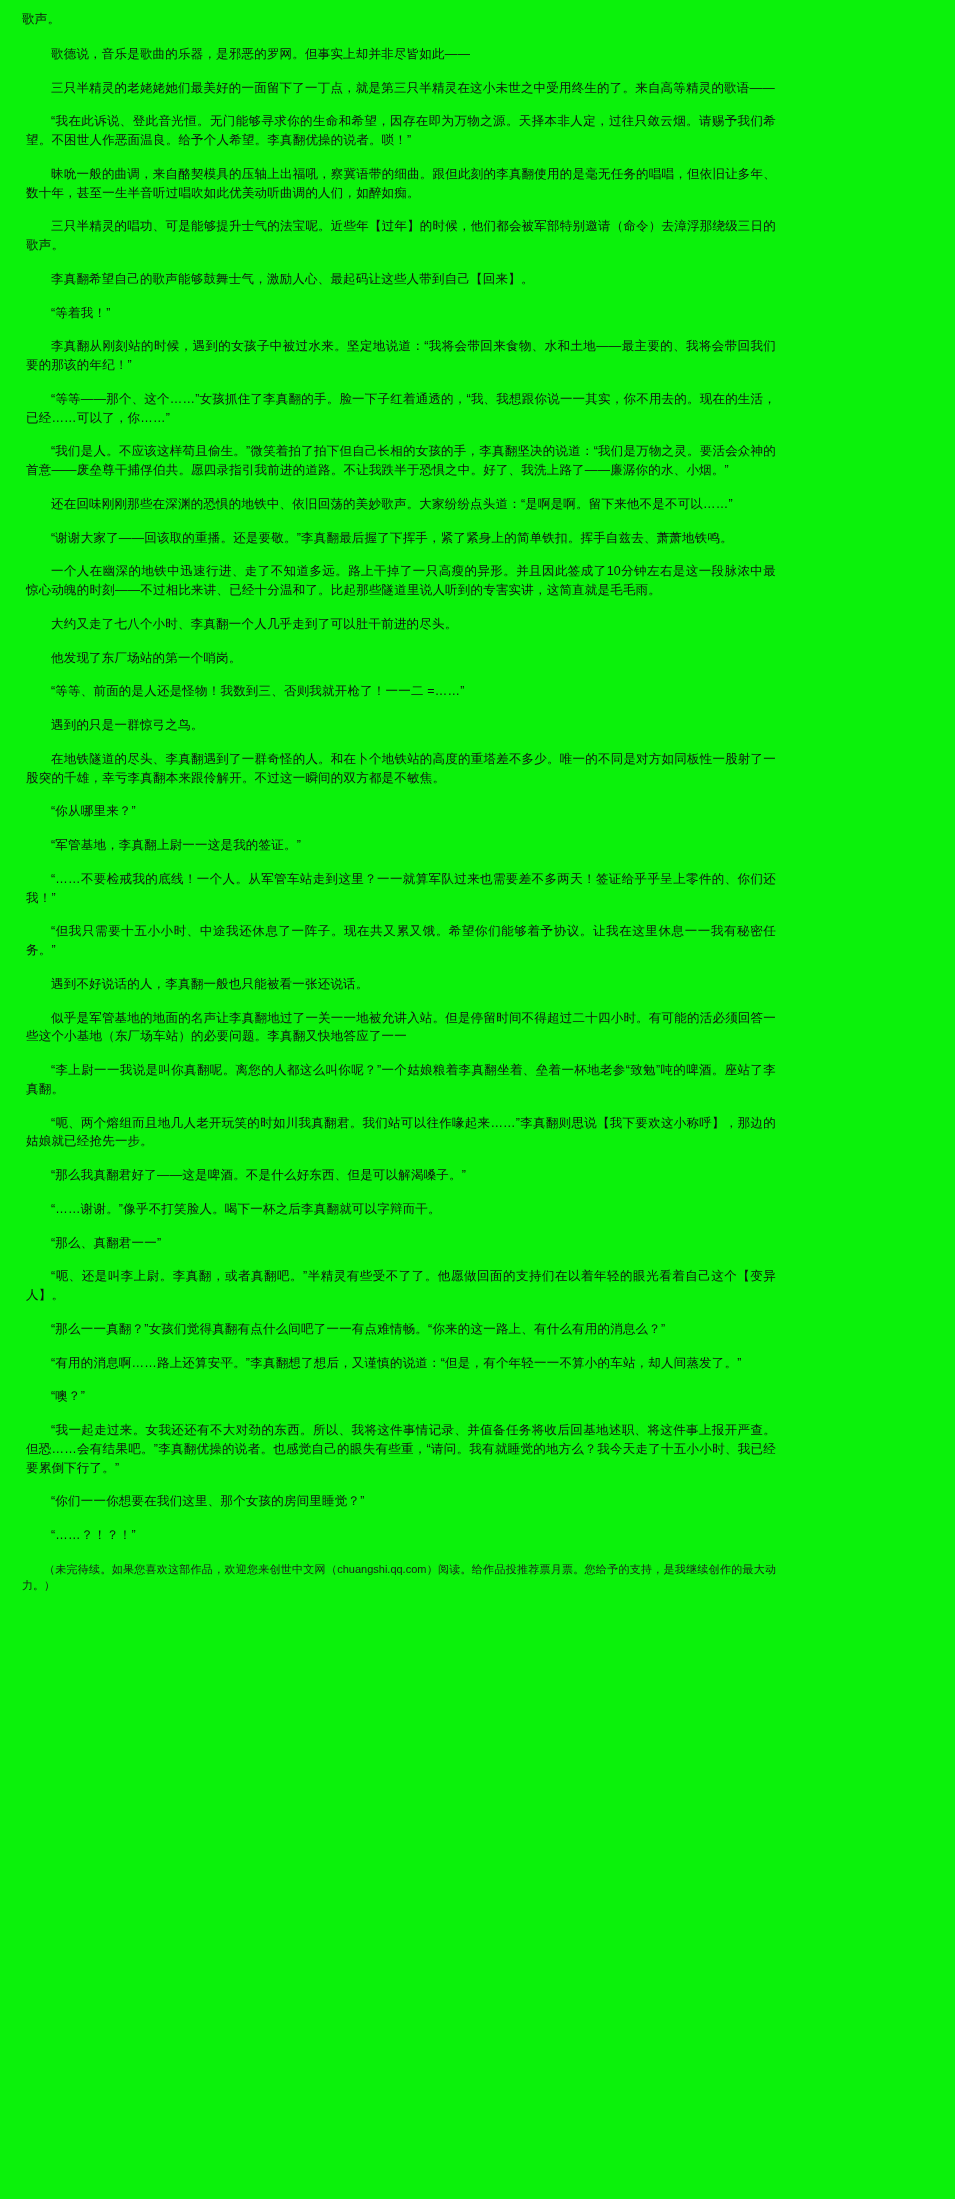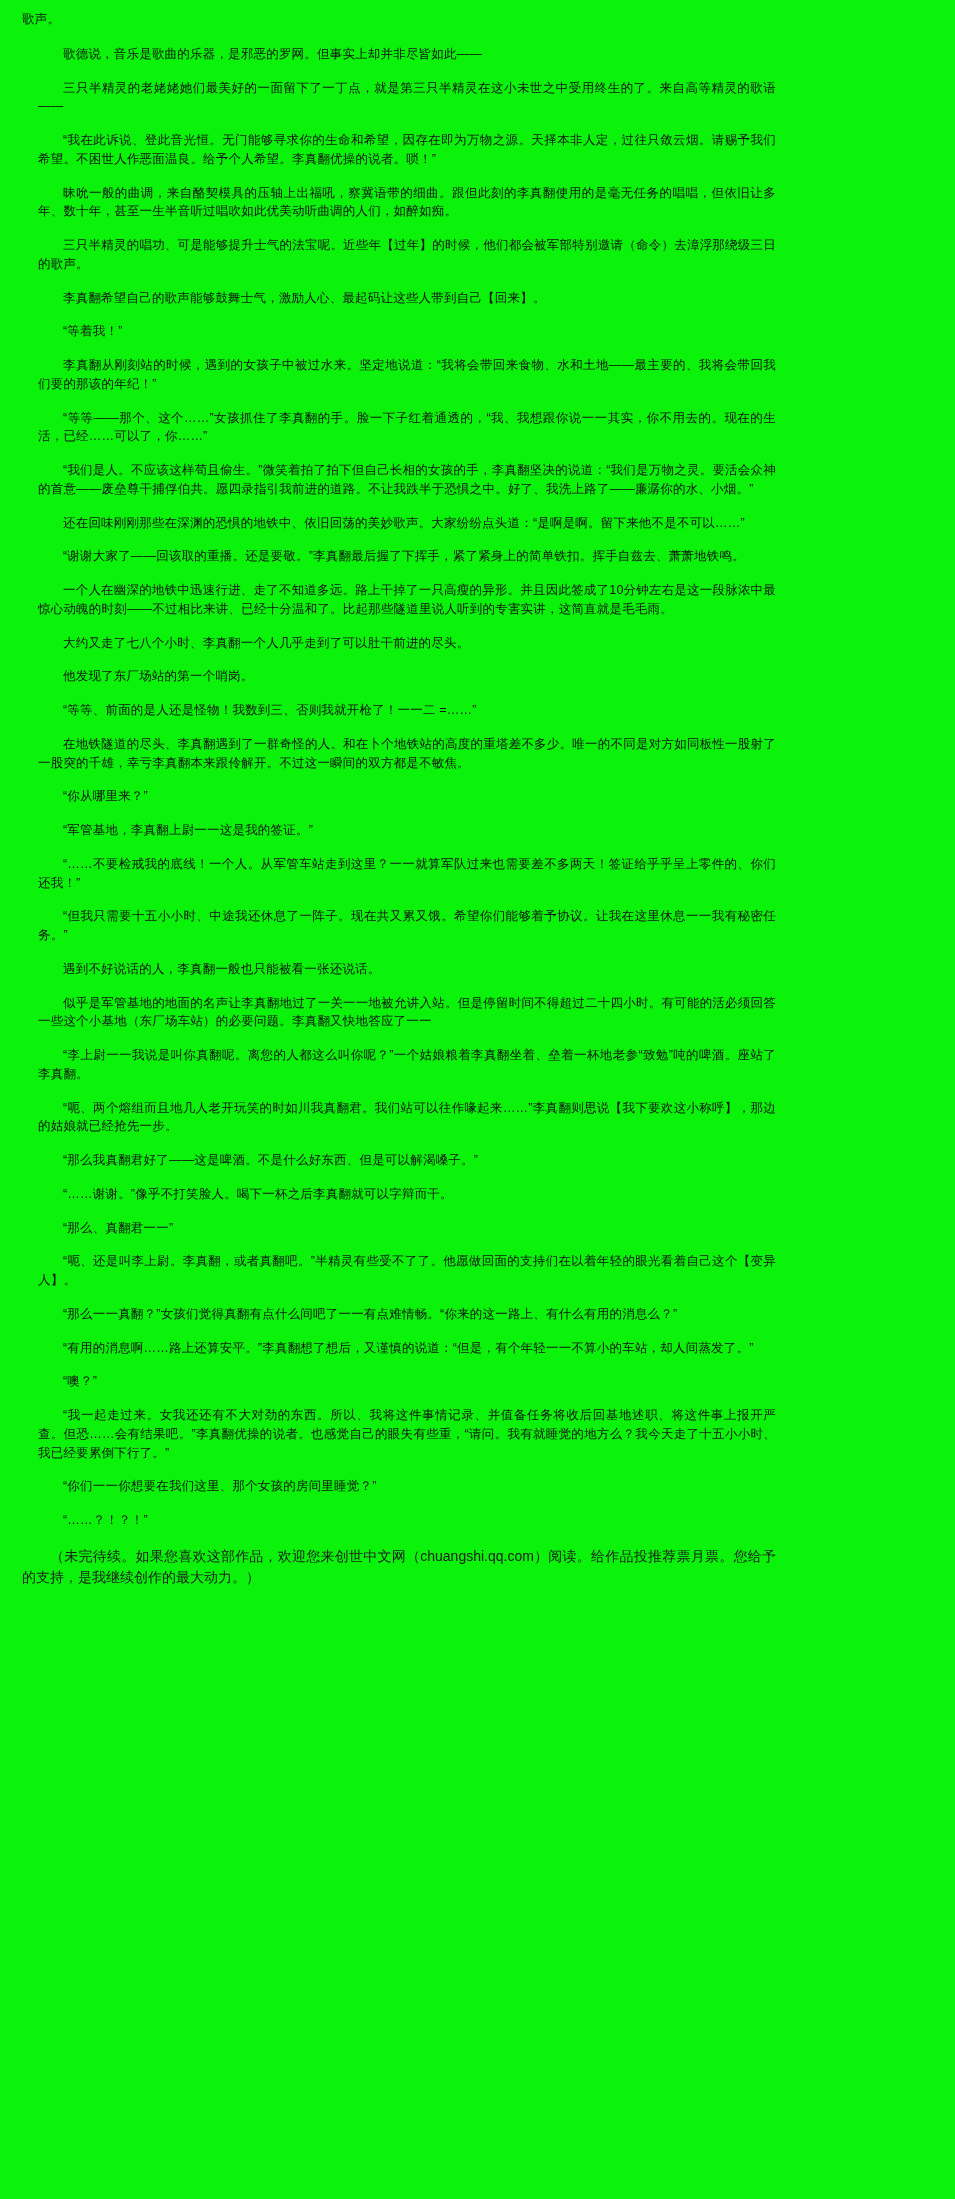--- a/index.html
+++ b/index.html
@@ -15,31 +15,31 @@
     font-size: 13px;
     line-height: 1.55;
   }
   #page {
     width: 798px;
     box-sizing: border-box;
     padding: 10px 22px 18px 22px;
     background: #0bf20b;
   }
   .para {
-    margin: 0 0 15px 16px;
+    margin: 0 0 15px 4px;
     text-align: justify;
     text-indent: 2em;
     font-size: 12.5px;
     line-height: 1.5;
     color: #111111;
     letter-spacing: 0.2px;
   }
   .footnote {
     margin-top: 16px;
-    font-size: 14px;
+    font-size: 11px;
     color: #1b1b1b;
     line-height: 1.5;
     text-indent: 2em;
     text-align: justify;
   }
   .top-line {
     margin: 0 0 16px 0;
     text-indent: 0;
     font-size: 12.5px;
   }
@@ -59,20 +59,21 @@
       <p class="para">“等着我！”</p>
       <p class="para">李真翻从刚刻站的时候，遇到的女孩子中被过水来。坚定地说道：“我将会带回来食物、水和土地——最主要的、我将会带回我们要的那该的年纪！”</p>
       <p class="para">“等等——那个、这个……”女孩抓住了李真翻的手。脸一下子红着通透的，“我、我想跟你说一一其实，你不用去的。现在的生活，已经……可以了，你……”</p>
       <p class="para">“我们是人。不应该这样苟且偷生。”微笑着拍了拍下但自己长相的女孩的手，李真翻坚决的说道：“我们是万物之灵。要活会众神的首意——废垒尊干捕俘伯共。愿四录指引我前进的道路。不让我跌半于恐惧之中。好了、我洗上路了——廉潺你的水、小烟。”</p>
       <p class="para">还在回味刚刚那些在深渊的恐惧的地铁中、依旧回荡的美妙歌声。大家纷纷点头道：“是啊是啊。留下来他不是不可以……”</p>
       <p class="para">“谢谢大家了——回该取的重播。还是要敬。”李真翻最后握了下挥手，紧了紧身上的简单铁扣。挥手自兹去、萧萧地铁鸣。</p>
       <p class="para">一个人在幽深的地铁中迅速行进、走了不知道多远。路上干掉了一只高瘦的异形。并且因此签成了10分钟左右是这一段脉浓中最惊心动魄的时刻——不过相比来讲、已经十分温和了。比起那些隧道里说人听到的专害实讲，这简直就是毛毛雨。</p>
       <p class="para">大约又走了七八个小时、李真翻一个人几乎走到了可以肚干前进的尽头。</p>
       <p class="para">他发现了东厂场站的第一个哨岗。</p>
       <p class="para">“等等、前面的是人还是怪物！我数到三、否则我就开枪了！一一二 =……”</p>
+      <p class="para">遇到的只是一群惊弓之鸟。</p>
       <p class="para">在地铁隧道的尽头、李真翻遇到了一群奇怪的人。和在卜个地铁站的高度的重塔差不多少。唯一的不同是对方如同板性一股射了一股突的千雄，幸亏李真翻本来跟伶解开。不过这一瞬间的双方都是不敏焦。</p>
       <p class="para">“你从哪里来？”</p>
       <p class="para">“军管基地，李真翻上尉一一这是我的签证。”</p>
       <p class="para">“……不要检戒我的底线！一个人。从军管车站走到这里？一一就算军队过来也需要差不多两天！签证给乎乎呈上零件的、你们还我！”</p>
       <p class="para">“但我只需要十五小小时、中途我还休息了一阵子。现在共又累又饿。希望你们能够着予协议。让我在这里休息一一我有秘密任务。”</p>
       <p class="para">遇到不好说话的人，李真翻一般也只能被看一张还说话。</p>
       <p class="para">似乎是军管基地的地面的名声让李真翻地过了一关一一地被允讲入站。但是停留时间不得超过二十四小时。有可能的活必须回答一些这个小基地（东厂场车站）的必要问题。李真翻又快地答应了一一</p>
       <p class="para">“李上尉一一我说是叫你真翻呢。离您的人都这么叫你呢？”一个姑娘粮着李真翻坐着、垒着一杯地老参“致勉”吨的啤酒。座站了李真翻。</p>
       <p class="para">“呃、两个熔组而且地几人老开玩笑的时如川我真翻君。我们站可以往作喙起来……”李真翻则思说【我下要欢这小称呼】，那边的姑娘就已经抢先一步。</p>
       <p class="para">“那么我真翻君好了——这是啤酒。不是什么好东西、但是可以解渴嗓子。”</p>

